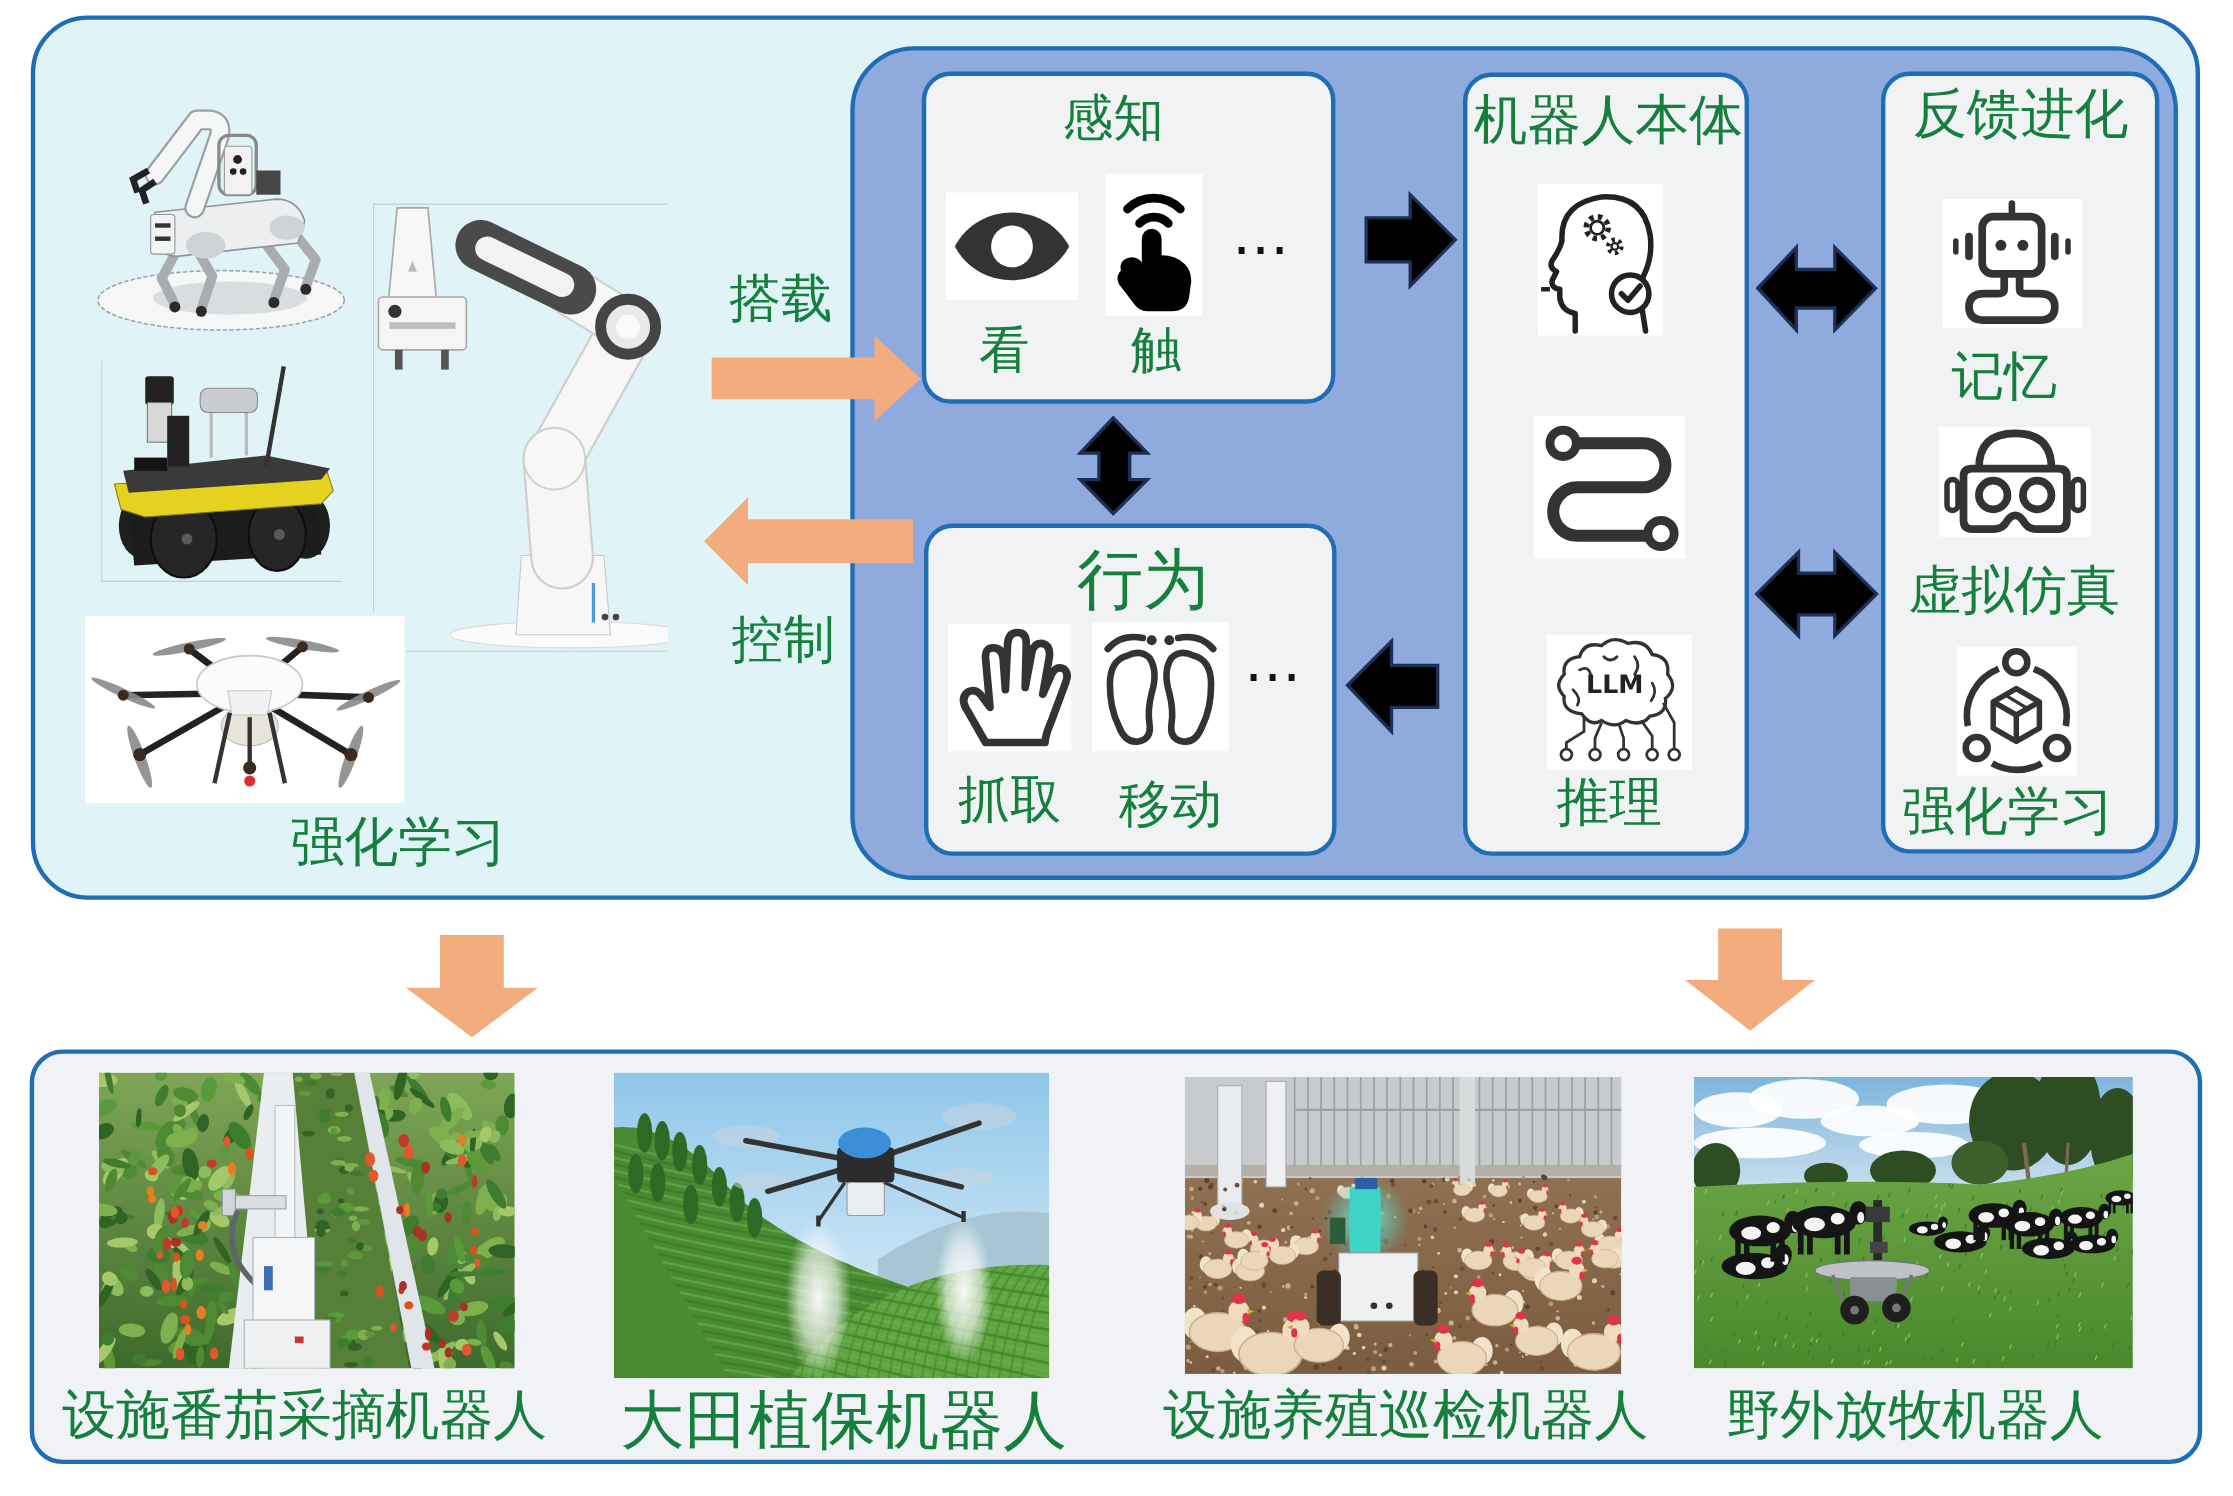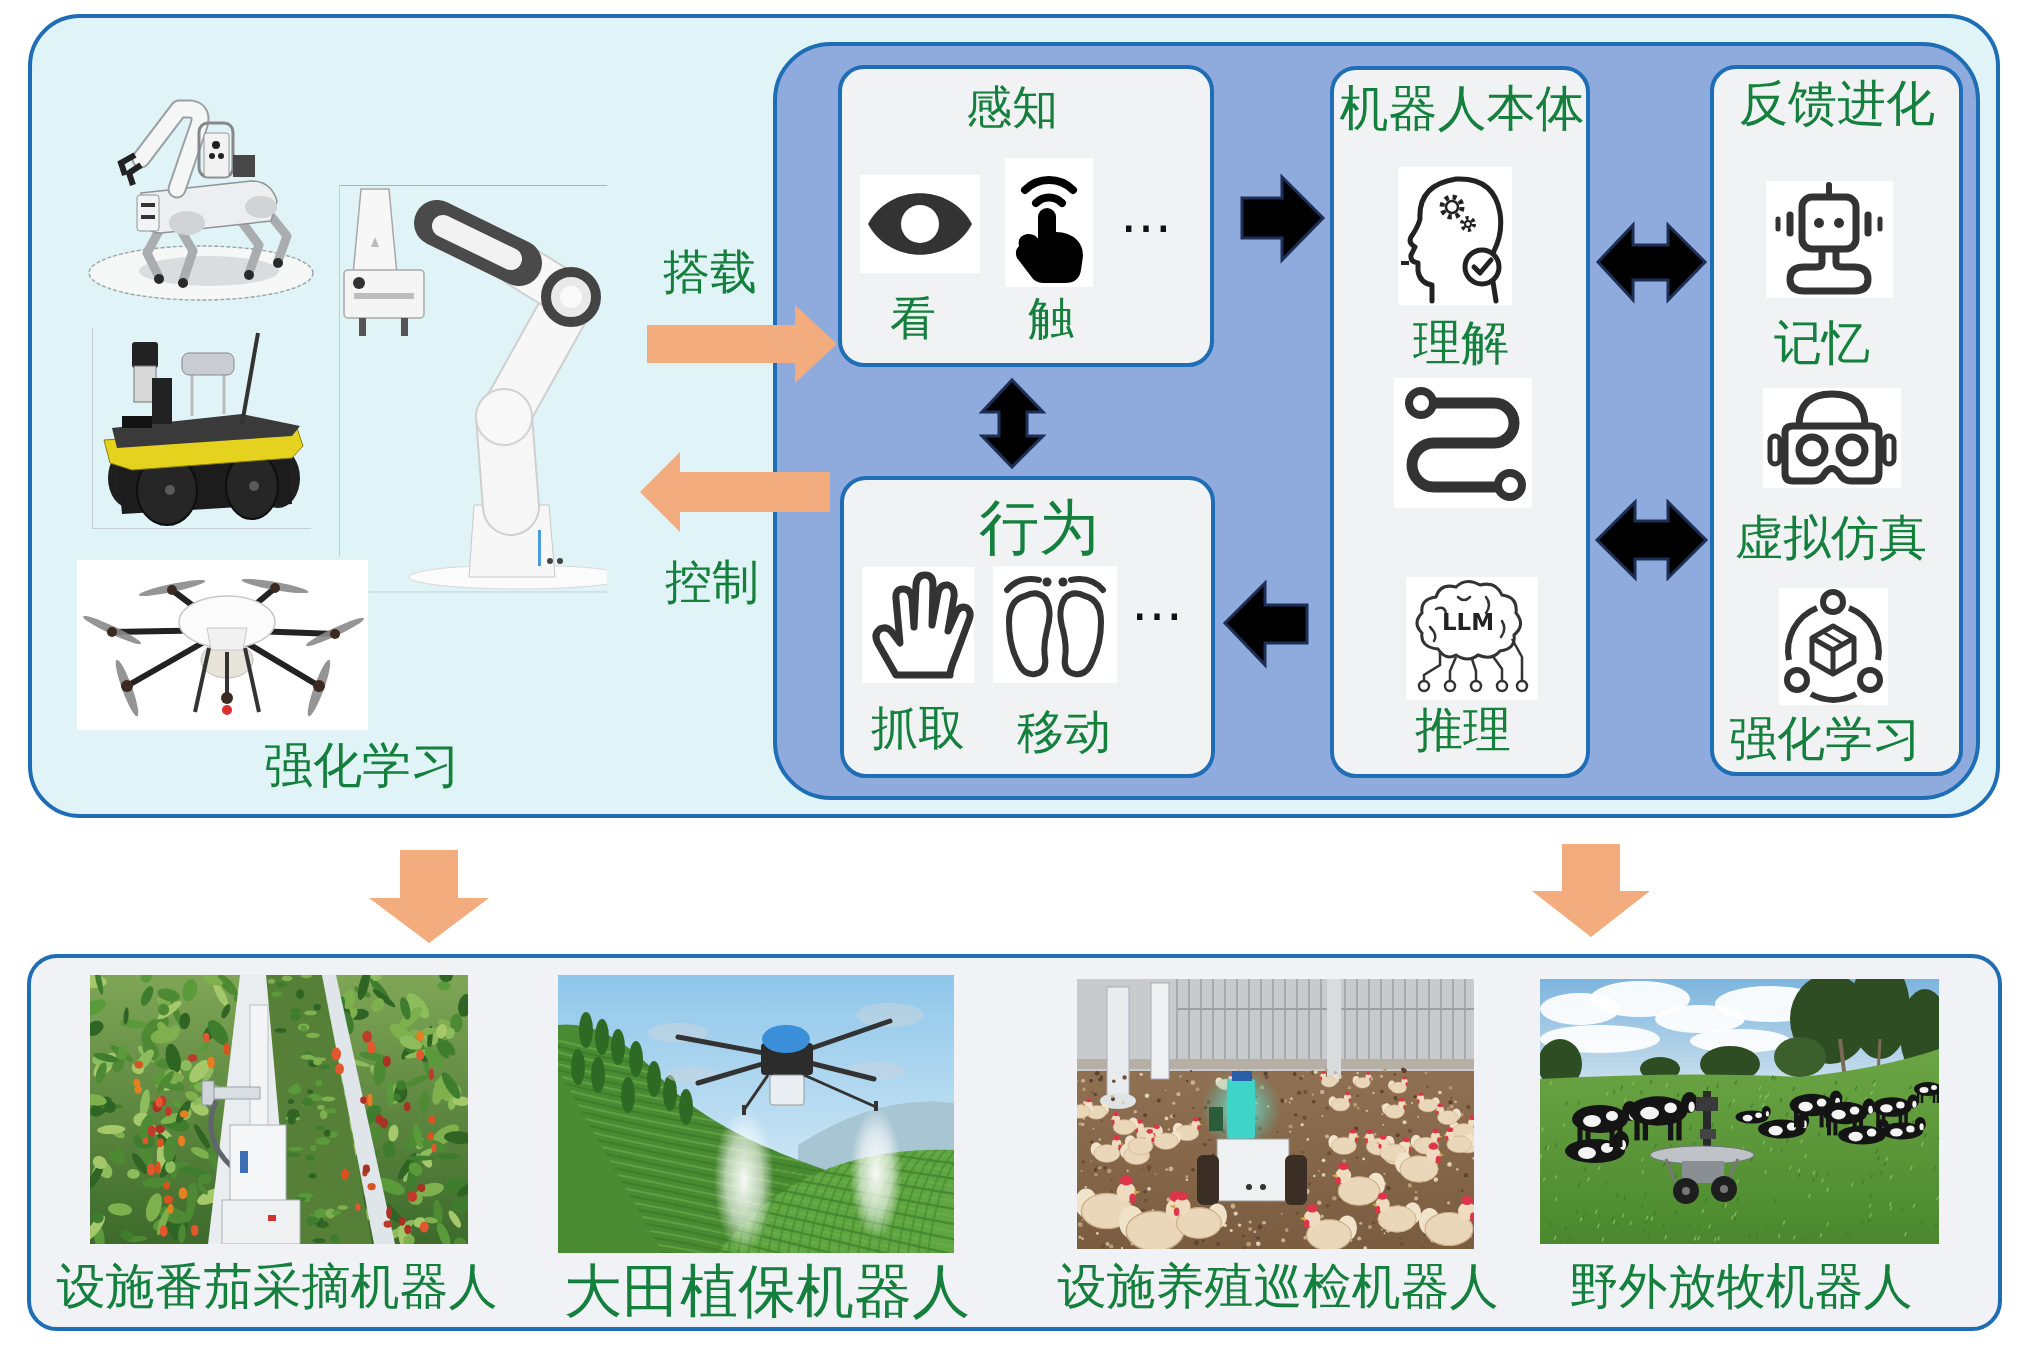--- a/index.html
+++ b/index.html
@@ -218,21 +218,20 @@
       <path d="M34,134 L34,118 Q22,116 20,104 L20,96 Q12,95 13,88 L17,80 Q10,76 13,70 Q20,60 22,52 Q20,18 58,12 Q96,10 102,46 Q105,66 96,84 L92,96 L98,134" fill="none" stroke="#222" stroke-width="5" stroke-linejoin="round" stroke-linecap="round"></path>
       <line x1="3" y1="96" x2="11" y2="96" stroke="#222" stroke-width="4"></line>
       <circle cx="54" cy="40" r="10" fill="none" stroke="#222" stroke-width="5" stroke-dasharray="4 3.9"></circle>
       <circle cx="54" cy="40" r="6" fill="none" stroke="#222" stroke-width="2.5"></circle>
       <circle cx="70" cy="57" r="6" fill="none" stroke="#222" stroke-width="4" stroke-dasharray="3 3.3"></circle>
       <circle cx="70" cy="57" r="3" fill="none" stroke="#222" stroke-width="2"></circle>
       <circle cx="84" cy="100" r="17" fill="#fff" stroke="#222" stroke-width="5"></circle>
       <path d="M76,100 L82,106 L93,93" fill="none" stroke="#222" stroke-width="5" stroke-linecap="round" stroke-linejoin="round"></path>
     </svg>
   </div>
-  <div class="lbl" style="left:1161px;top:318px;font-size:48px;">理解</div>
   <div class="icon" style="left:1394px;top:378px;width:138px;height:130px;">
     <svg width="138" height="130" viewBox="0 0 138 130">
       <path d="M30,25 L100,25 A20,20 0 0 1 100,65 L40,65 A22,22 0 0 0 40,109 L104,109" fill="none" stroke="#333" stroke-width="11" stroke-linecap="round" stroke-linejoin="round"></path>
       <circle cx="27" cy="25" r="12" fill="#fff" stroke="#333" stroke-width="8"></circle>
       <circle cx="116" cy="107" r="12" fill="#fff" stroke="#333" stroke-width="8"></circle>
     </svg>
   </div>
   <div class="icon" style="left:1406px;top:577px;width:132px;height:123px;">
     <svg width="125" height="123" viewBox="0 0 125 123">
       <path d="M32,72 Q14,70 16,56 Q6,46 16,36 Q14,22 30,20 Q34,6 50,10 Q60,0 74,8 Q90,4 96,18 Q112,20 110,36 Q120,48 108,58 Q110,72 94,74 Q86,84 72,78 Q62,86 50,78 Q40,84 32,72 Z" fill="none" stroke="#333" stroke-width="3"></path>

